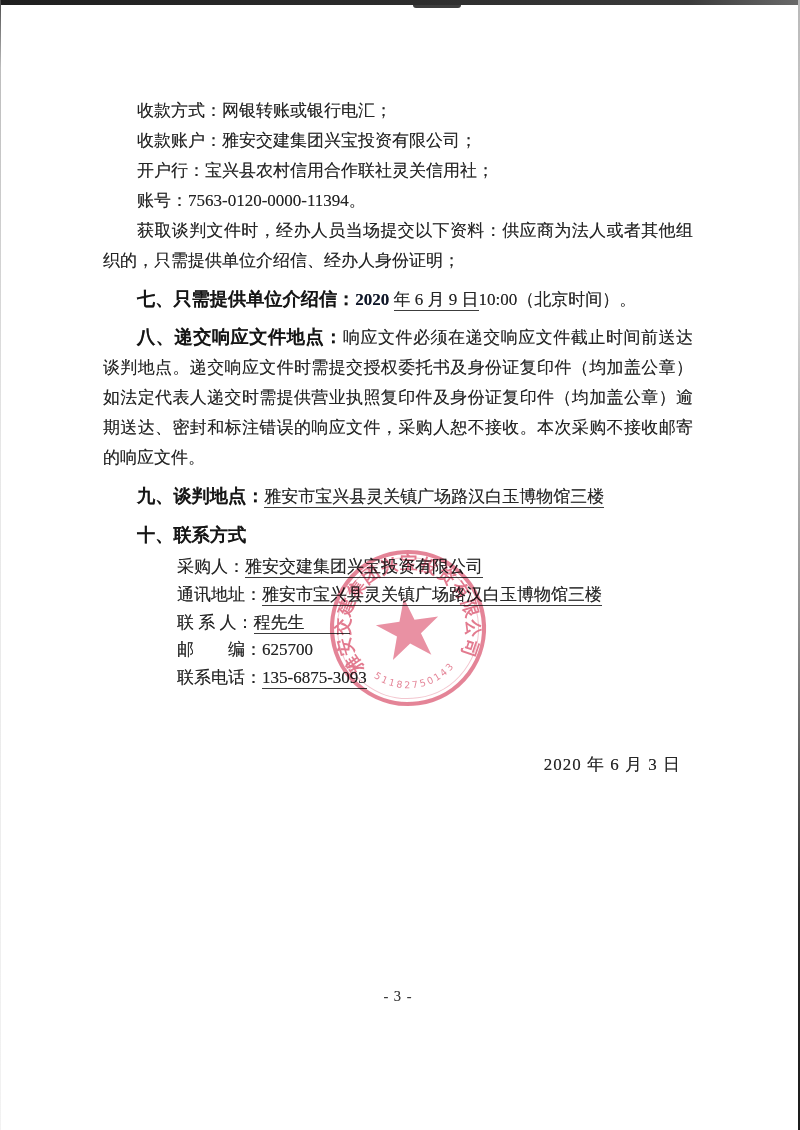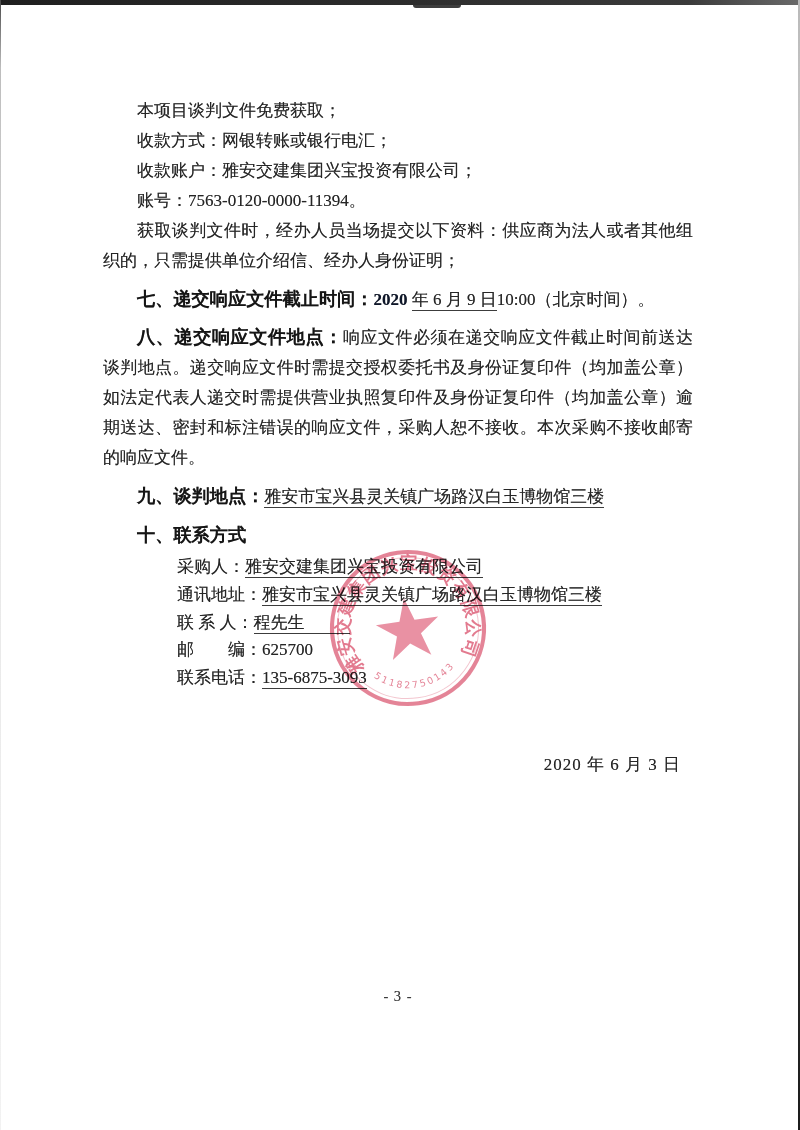--- a/index.html
+++ b/index.html
@@ -85,29 +85,29 @@
 
 <div class="page">
 
   <div class="edge-top"></div>
   <div class="edge-top-bump"></div>
   <div class="edge-right"></div>
   <div class="edge-left"></div>
 
   <div class="content">
 
-    <div class="line">本项目谈判文件免费获取；</div>
     <div class="line">收款方式：网银转账或银行电汇；</div>
     <div class="line">收款账户：雅安交建集团兴宝投资有限公司；</div>
+    <div class="line">开户行：宝兴县农村信用合作联社灵关信用社；</div>
     <div class="line">账号：7563-0120-0000-11394。</div>
 
     <p class="para">获取谈判文件时，经办人员当场提交以下资料：供应商为法人或者其他组织的，只需提供单位介绍信、经办人身份证明；</p>
 
     <div class="sec-line">
-      <span class="hd">七、递交响应文件截止时间：</span><span class="bold">2020 </span><span class="u">年 6 月 9 日</span><span>10:00（北京时间）。</span>
+      <span class="hd">七、只需提供单位介绍信：</span><span class="bold">2020 </span><span class="u">年 6 月 9 日</span><span>10:00（北京时间）。</span>
     </div>
 
     <p class="para sec8">
       <span class="hd">八、递交响应文件地点：</span><span>响应文件必须在递交响应文件截止时间前送达谈判地点。递交响应文件时需提交授权委托书及身份证复印件（均加盖公章）如法定代表人递交时需提供营业执照复印件及身份证复印件（均加盖公章）逾期送达、密封和标注错误的响应文件，采购人恕不接收。本次采购不接收邮寄的响应文件。</span>
     </p>
 
     <div class="sec-line">
       <span class="hd">九、谈判地点：</span><span class="u">雅安市宝兴县灵关镇广场路汉白玉博物馆三楼</span>
     </div>
 

